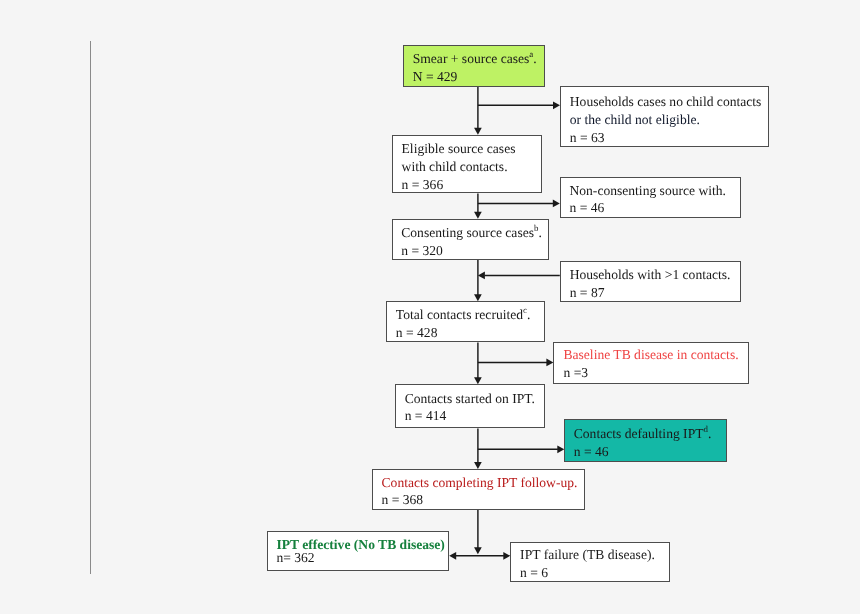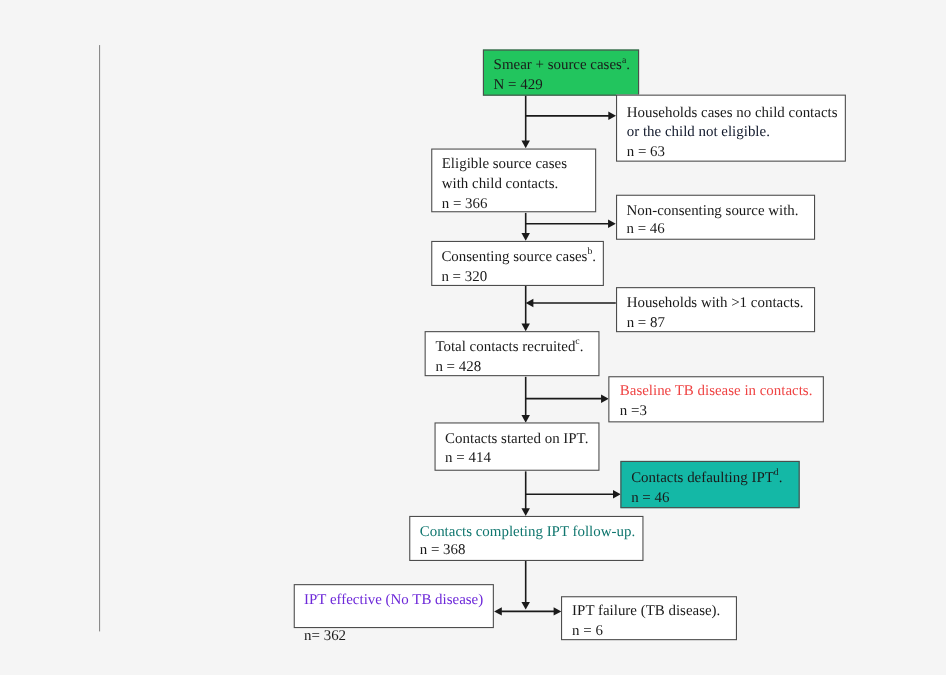--- a/index.html
+++ b/index.html
@@ -38,21 +38,21 @@
   #n4 .tl{left:8.83px}
   #n4 .l0{top:5.43px} #n4 .l1{top:23.33px}
   #n5{left:395.0px;top:384.3px;width:150.0px;height:44.2px}
   #n5 .tl{left:8.66px}
   #n5 .l0{top:6.23px} #n5 .l1{top:24.13px}
   #n6{left:371.7px;top:469.0px;width:213.0px;height:40.7px}
   #n6 .tl{left:8.86px}
   #n6 .l0{top:5.53px} #n6 .l1{top:23.43px}
   #n7{left:266.6px;top:531.4px;width:182.6px;height:39.8px}
   #n7 .tl{left:8.82px}
-  #n7 .l0{top:5.93px} #n7 .l1{top:39px}
+  #n7 .l0{top:5.93px} #n7 .l1{top:19px}
   #n8{left:510.3px;top:531.5px;width:159.3px;height:40.0px}
   #n8 .tl{left:8.82px}
   #n8 .l0{top:5.83px} #n8 .l1{top:23.73px}
   #s1{left:560.0px;top:86.0px;width:209.0px;height:61.0px}
   #s1 .tl{left:8.79px}
   #s1 .l0{top:7.73px} #s1 .l1{top:25.63px} #s1 .l2{top:43.53px}
   #s2{left:559.8px;top:176.6px;width:181.2px;height:41.4px}
   #s2 .tl{left:8.69px}
   #s2 .l0{top:5.93px} #s2 .l1{top:23.83px}
   #s3{left:559.8px;top:261.0px;width:181.4px;height:41.0px}
@@ -101,21 +101,21 @@
       <path d="M 564.3 449.3 L 557.3 445.45 L 557.3 453.15 Z" stroke="none"></path>
 
       <line x1="477.9" y1="509.7" x2="477.9" y2="548.2"></line>
       <path d="M 477.9 554.2 L 474.05 547.2 L 481.75 547.2 Z" stroke="none"></path>
       <line x1="455.6" y1="555.8" x2="503.9" y2="555.8"></line>
       <path d="M 449.2 555.8 L 456.2 551.95 L 456.2 559.65 Z" stroke="none"></path>
       <path d="M 510.3 555.8 L 503.3 551.95 L 503.3 559.65 Z" stroke="none"></path>
     </g>
   </svg>
 
-  <div class="node" id="n1" style="background: #22c55e; border-color: rgb(77, 77, 77); margin-left: 36px;">
+  <div class="node" id="n1" style="background: #bef264; border-color: rgb(77, 77, 77);">
     <div class="tl l0" style="color: rgb(26, 26, 26);"><span>Smear + source cases</span><sup>a</sup><span>.</span></div>
     <div class="tl l1" style="color: rgb(26, 26, 26);"><span>N = 429</span></div>
   </div>
 
   <div class="node" id="n2" style="background: rgb(255, 255, 255); border-color: rgb(77, 77, 77);">
     <div class="tl l0" style="color: rgb(26, 26, 26);"><span>Eligible source cases</span></div>
     <div class="tl l1" style="color: rgb(26, 26, 26);"><span>with child contacts.</span></div>
     <div class="tl l2" style="color: rgb(26, 26, 26);"><span>n = 366</span></div>
   </div>
 
@@ -128,26 +128,26 @@
     <div class="tl l0" style="color: rgb(26, 26, 26);"><span>Total contacts recruited</span><sup>c</sup><span>.</span></div>
     <div class="tl l1" style="color: rgb(26, 26, 26);"><span>n = 428</span></div>
   </div>
 
   <div class="node" id="n5" style="background: rgb(255, 255, 255); border-color: rgb(77, 77, 77);">
     <div class="tl l0" style="color: rgb(26, 26, 26);"><span>Contacts started on IPT.</span></div>
     <div class="tl l1" style="color: rgb(26, 26, 26);"><span>n = 414</span></div>
   </div>
 
   <div class="node" id="n6" style="background: rgb(255, 255, 255); border-color: rgb(77, 77, 77);">
-    <div class="tl l0" style="color: #0f766e;"><span>Contacts completing IPT follow-up.</span></div>
+    <div class="tl l0" style="color: #b91c1c;"><span>Contacts completing IPT follow-up.</span></div>
     <div class="tl l1" style="color: rgb(26, 26, 26);"><span>n = 368</span></div>
   </div>
 
   <div class="node" id="n7" style="background: rgb(255, 255, 255); border-color: rgb(77, 77, 77);">
-    <div class="tl l0" style="color: #6d28d9;"><span>IPT effective (No TB disease)</span></div>
+    <div class="tl l0" style="color: #15803d; font-weight: bold;"><span>IPT effective (No TB disease)</span></div>
     <div class="tl l1" style="color: rgb(26, 26, 26);"><span>n= 362</span></div>
   </div>
 
   <div class="node" id="n8" style="background: rgb(255, 255, 255); border-color: rgb(77, 77, 77); margin-top: 10px;">
     <div class="tl l0" style="color: rgb(26, 26, 26);"><span>IPT failure (TB disease).</span></div>
     <div class="tl l1" style="color: rgb(26, 26, 26);"><span>n = 6</span></div>
   </div>
 
   <div class="node" id="s1" style="background: rgb(255, 255, 255); border-color: rgb(77, 77, 77);">
     <div class="tl l0" style="color: rgb(26, 26, 26);"><span>Households cases no child contacts</span></div>

